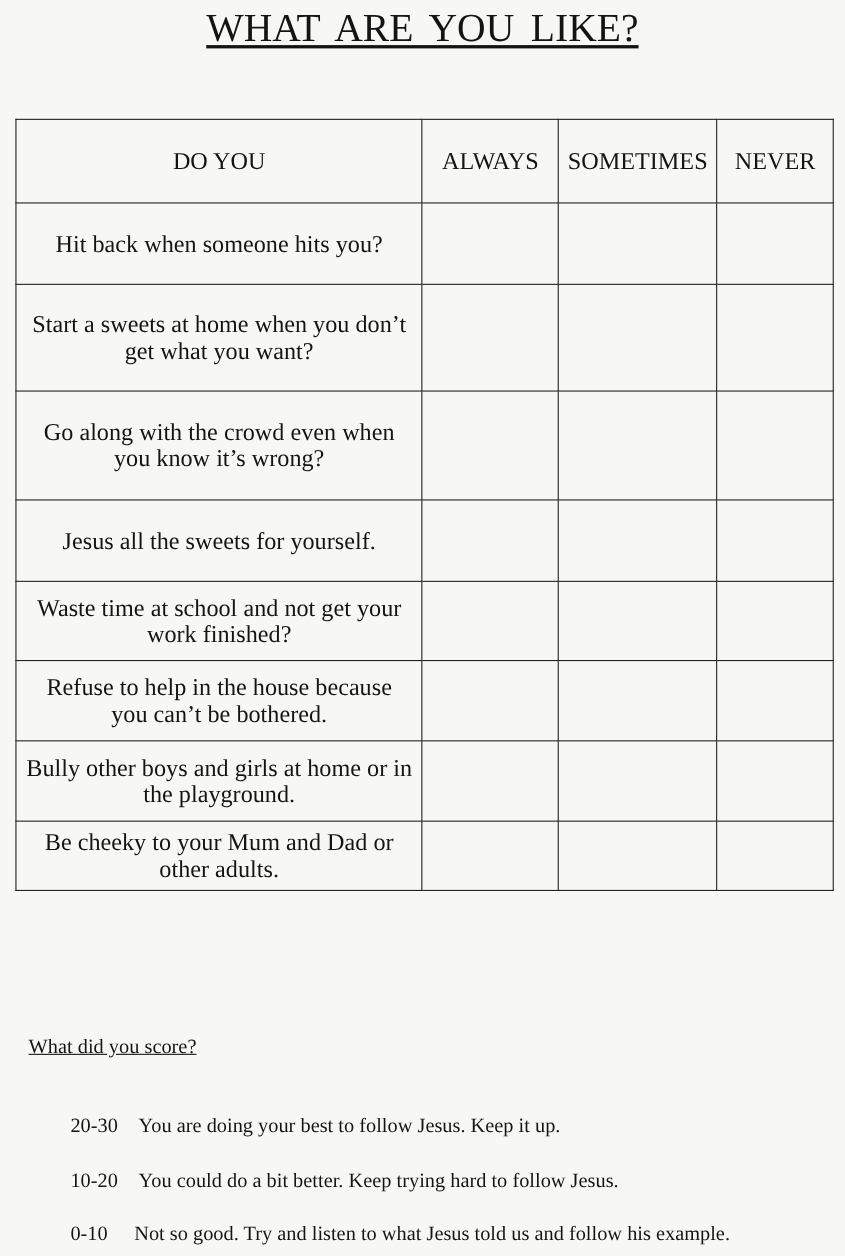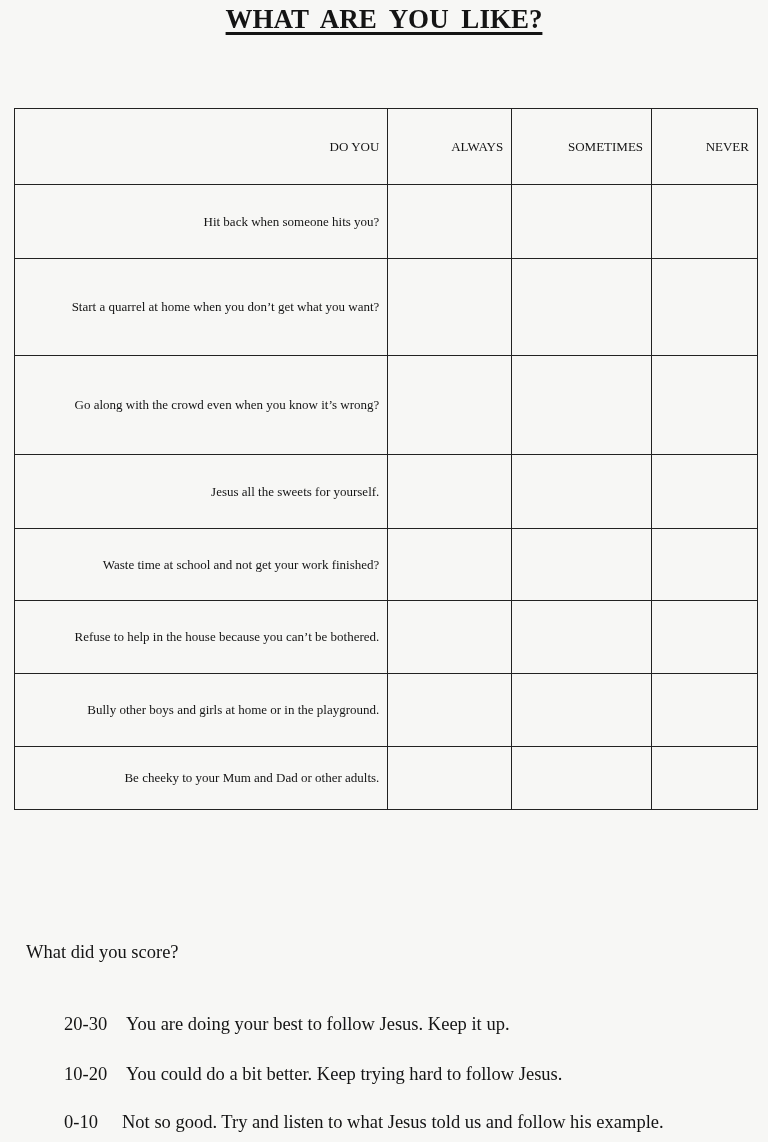--- a/index.html
+++ b/index.html
@@ -8,45 +8,45 @@
     background:#f7f7f5;
     font-family:"Liberation Serif", "DejaVu Serif", serif;
     color:#141414;
     position:relative;
   }
   .title {
     position:absolute; left:0; top:4px; width:768px;
     text-align:center;
   }
   .title span {
-    font-weight:bold; font-size:27px; letter-spacing:0px;
+    font-weight:normal; font-size:36px; letter-spacing:0px;
     text-decoration:underline; text-decoration-thickness:3px;
     text-underline-offset:4px; word-spacing:6px;
   }
   table.quiz {
     position:absolute; left:14px; top:108px;
     border-collapse:collapse;
     width:744px;
   }
   table.quiz td, table.quiz th {
     border:1.5px solid #222;
     font-weight:normal;
-    font-size:13px;
+    font-size:22px;
     line-height:24px;
-    text-align:right;
+    text-align:center;
     vertical-align:middle;
     padding:0 8px;
   }
   table.quiz th { padding-left:8px; }
   col.c-q { width:374px; }
   col.c-a { width:124px; }
   col.c-s { width:140px; }
   col.c-n { width:106px; }
   .score-head {
-    position:absolute; left:26px; top:942px; font-size:18.5px;
+    position:absolute; left:26px; top:942px; font-size:18.5px;text-decoration:underline;
   }
   .band {
     position:absolute; left:26px; font-size:18.5px; white-space:nowrap;margin-left:38px;
   }
   .band .range { display:inline-block; width:62px; }
   .band.b3 .range { width:58px; }
 </style>
 </head>
 <body>
 
@@ -70,21 +70,21 @@
     </tr>
   </thead>
   <tbody id="quiz-body">
       <tr style="height: 74px;">
         <td>Hit back when someone hits you?</td>
         <td></td>
         <td></td>
         <td></td>
       </tr>
       <tr style="height: 97px;">
-        <td>Start a quarrel at home when you don’t get what you want?</td>
+        <td>Start a sweets at home when you don’t get what you want?</td>
         <td></td>
         <td></td>
         <td></td>
       </tr>
       <tr style="height: 99px;">
         <td>Go along with the crowd even when you know it’s wrong?</td>
         <td></td>
         <td></td>
         <td></td>
       </tr>

